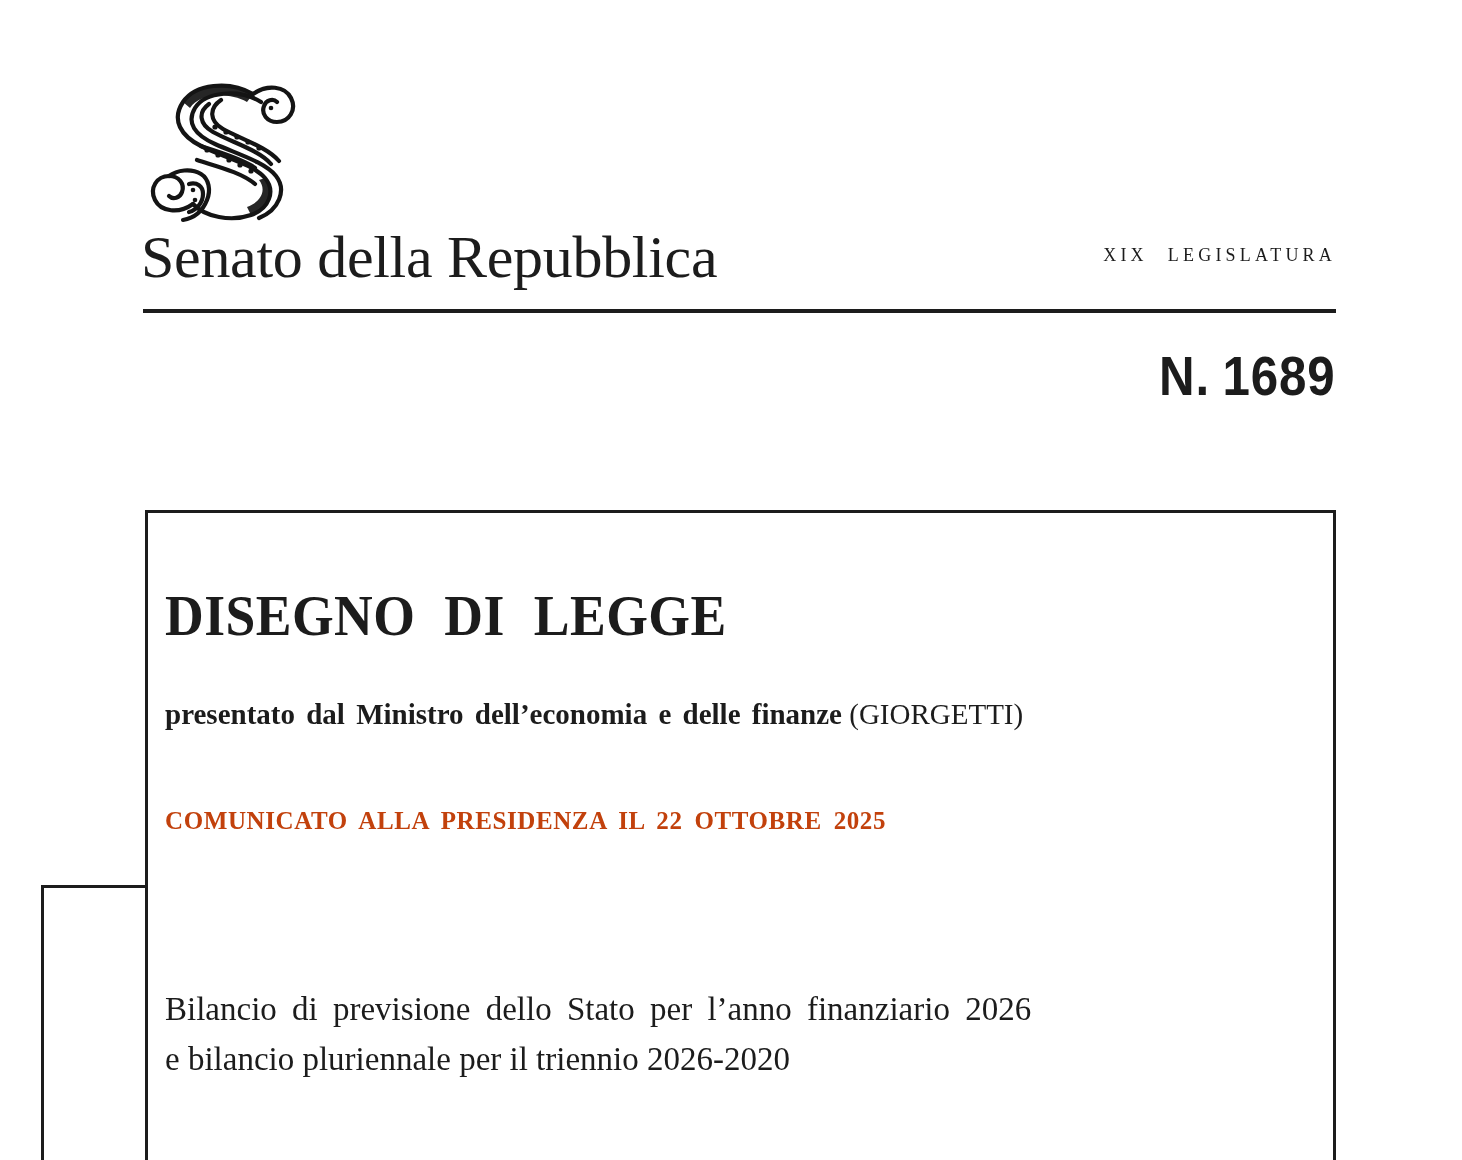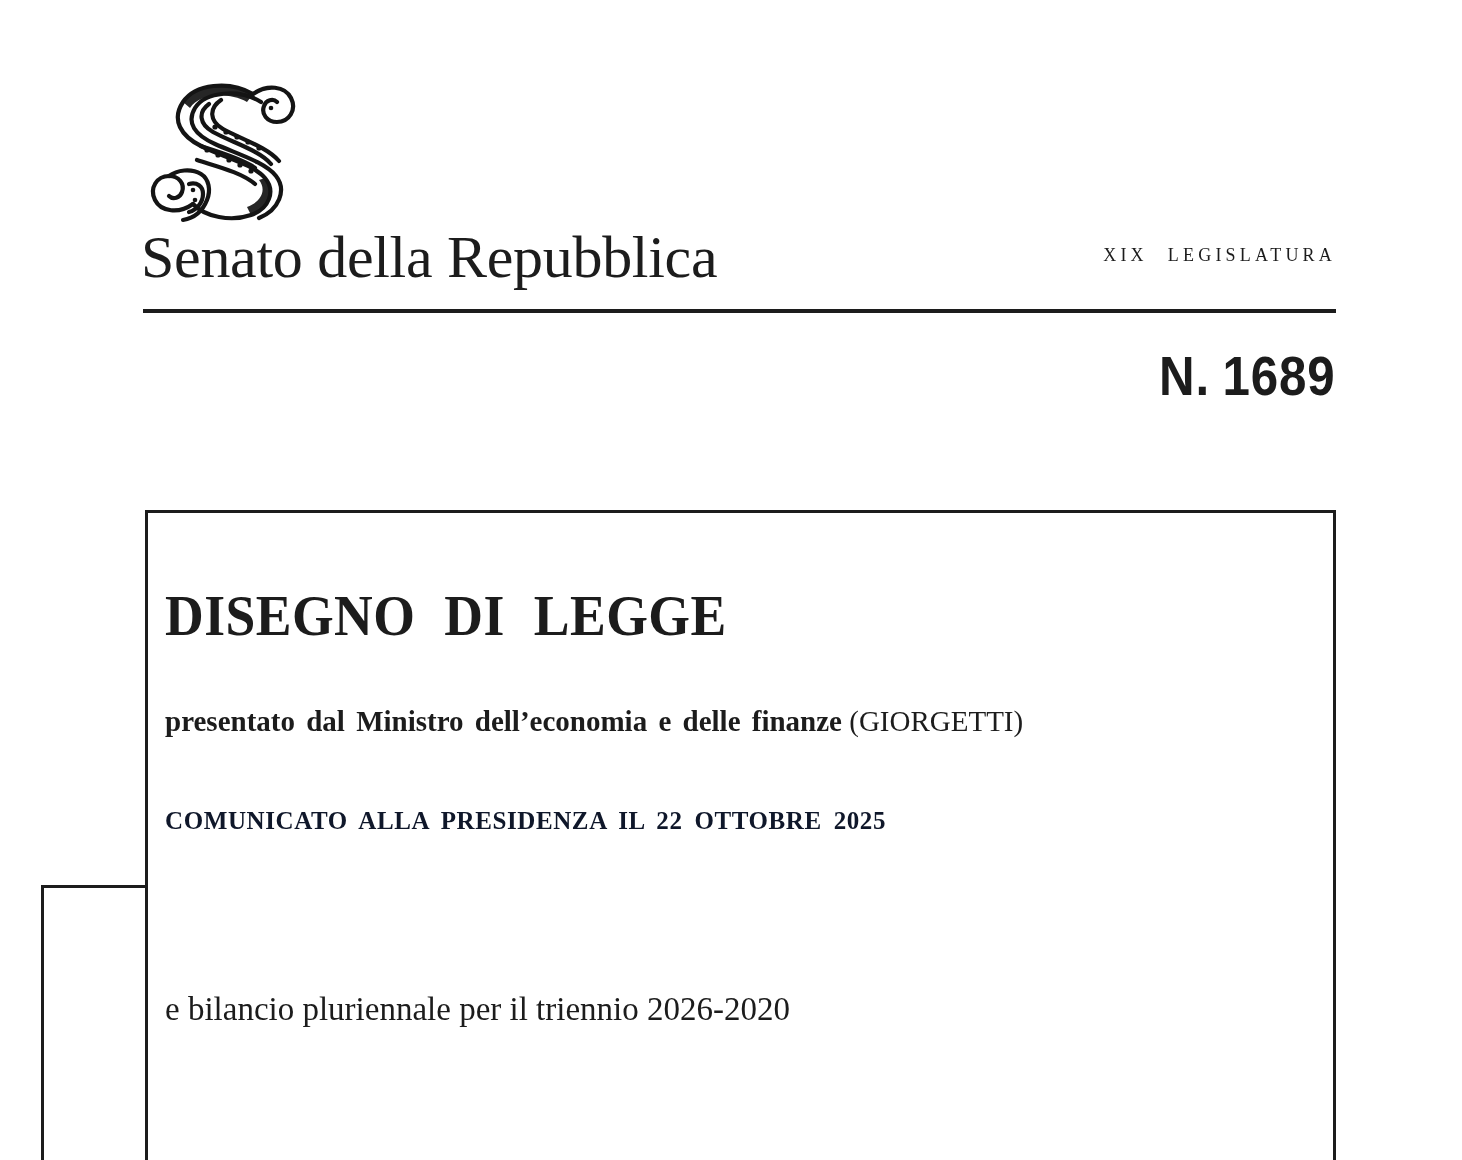--- a/index.html
+++ b/index.html
@@ -135,21 +135,21 @@
     word-spacing: 16px;
     color: #1c1c1c;
     white-space: nowrap;
     transform: scaleX(0.94);
     transform-origin: left center;
   }
 
   .bill-presenter {
     position: absolute;
     left: 0;
-    top: 193px;
+    top: 186px;
     font-family: "Liberation Serif", "DejaVu Serif", serif;
     font-size: 29px;
     line-height: 36px;
     color: #1c1c1c;
     white-space: nowrap;
   }
   .bill-presenter .strong {
     font-weight: 700;
     word-spacing: 4px;
   }
@@ -160,21 +160,21 @@
   .bill-communication {
     position: absolute;
     left: 0;
     top: 295px;
     font-family: "Liberation Serif", "DejaVu Serif", serif;
     font-size: 25px;
     line-height: 32px;
     font-weight: 700;
     letter-spacing: 0.6px;
     word-spacing: 5px;
-    color: #0f172a;
+    color: #c2410c;
     white-space: nowrap;
   }
 
   .bill-subject {
     position: absolute;
     left: 0;
     top: 474px;
     width: 952px;
     font-family: "Liberation Serif", "DejaVu Serif", serif;
     font-size: 33px;
@@ -269,18 +269,19 @@
     <div class="bill-title">DISEGNO DI LEGGE</div>
 
     <div class="bill-presenter">
       <span class="strong">presentato dal Ministro dell’economia e delle finanze</span>
       <span class="plain">(GIORGETTI)</span>
     </div>
 
     <div class="bill-communication">COMUNICATO ALLA PRESIDENZA IL 22 OTTOBRE 2025</div>
 
     <div class="bill-subject">
+      <span class="subject-line justified">Bilancio di previsione dello Stato per l’anno finanziario 2026</span>
       <span class="subject-line">e bilancio pluriennale per il triennio 2026-2020</span>
     </div>
 
   </div>
 
 </div>
 
 </body></html>

